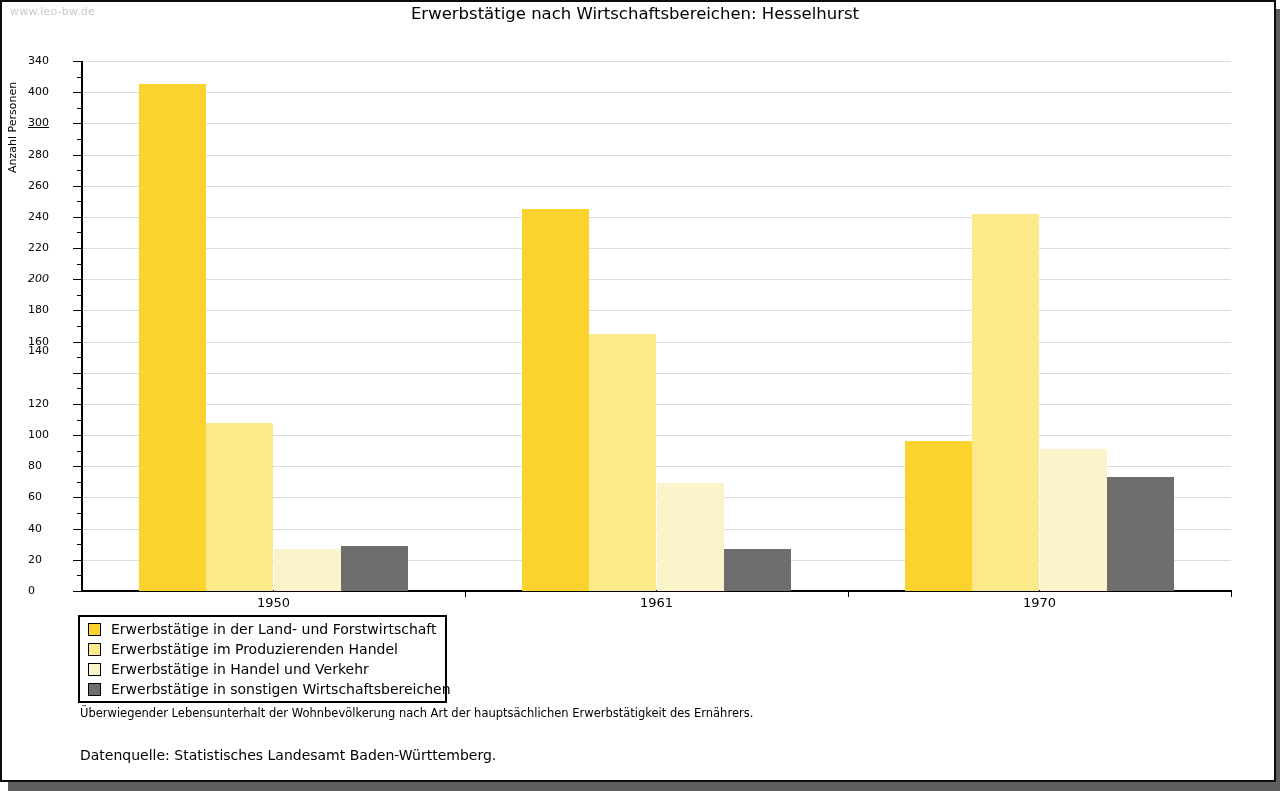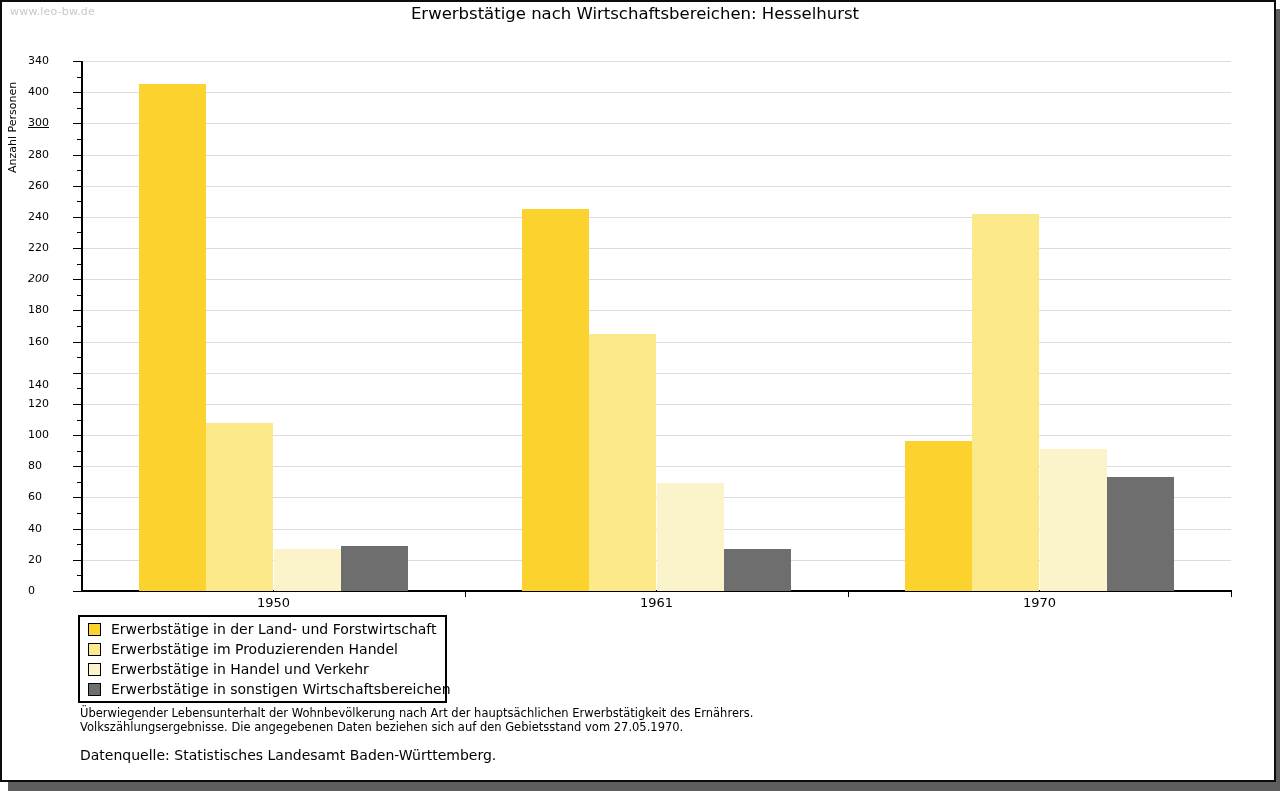--- a/index.html
+++ b/index.html
@@ -93,21 +93,21 @@
     <div class="ytick-label" style="left: 28px; top: 522px; width: 46px;">40</div>
     <div class="tickmark" style="left: 73px; top: 529px; width: 9px; height: 1px;"></div>
     <div class="ytick-label" style="left: 28px; top: 490px; width: 46px;">60</div>
     <div class="tickmark" style="left: 73px; top: 497px; width: 9px; height: 1px;"></div>
     <div class="ytick-label" style="left: 28px; top: 459px; width: 46px;">80</div>
     <div class="tickmark" style="left: 73px; top: 466px; width: 9px; height: 1px;"></div>
     <div class="ytick-label" style="left: 28px; top: 428px; width: 46px;">100</div>
     <div class="tickmark" style="left: 73px; top: 435px; width: 9px; height: 1px;"></div>
     <div class="ytick-label" style="left: 28px; top: 397px; width: 46px;">120</div>
     <div class="tickmark" style="left: 73px; top: 404px; width: 9px; height: 1px;"></div>
-    <div class="ytick-label" style="left: 28px; top: 378px; width: 46px;">140</div>
+    <div class="ytick-label" style="left: 28px; top: 344px; width: 46px;">140</div>
     <div class="tickmark" style="left: 73px; top: 373px; width: 9px; height: 1px;"></div>
     <div class="ytick-label" style="left: 28px; top: 335px; width: 46px;">160</div>
     <div class="tickmark" style="left: 73px; top: 342px; width: 9px; height: 1px;"></div>
     <div class="ytick-label" style="left: 28px; top: 303px; width: 46px;">180</div>
     <div class="tickmark" style="left: 73px; top: 310px; width: 9px; height: 1px;"></div>
     <div class="ytick-label" style="left: 28px; top: 272px; width: 46px; font-style: italic;">200</div>
     <div class="tickmark" style="left: 73px; top: 279px; width: 9px; height: 1px;"></div>
     <div class="ytick-label" style="left: 28px; top: 241px; width: 46px;">220</div>
     <div class="tickmark" style="left: 73px; top: 248px; width: 9px; height: 1px;"></div>
     <div class="ytick-label" style="left: 28px; top: 210px; width: 46px;">240</div>
@@ -175,15 +175,14 @@
       <span class="legend-label">Erwerbstätige in Handel und Verkehr</span>
     </div>
     <div class="legend-row">
       <span class="legend-swatch" style="background: rgb(110, 110, 110);"></span>
       <span class="legend-label">Erwerbstätige in sonstigen Wirtschaftsbereichen</span>
     </div>
   </div>
 
 <div class="footnote">
   <div>Überwiegender Lebensunterhalt der Wohnbevölkerung nach Art der hauptsächlichen Erwerbstätigkeit des Ernährers.</div>
-  <div>Volkszählungsergebnisse. Die angegebenen Daten beziehen sich auf den Gebietsstand vom 27.05.1970.</div>
 </div>
 <div class="source">Datenquelle: Statistisches Landesamt Baden-Württemberg.</div>
 
 </body></html>

